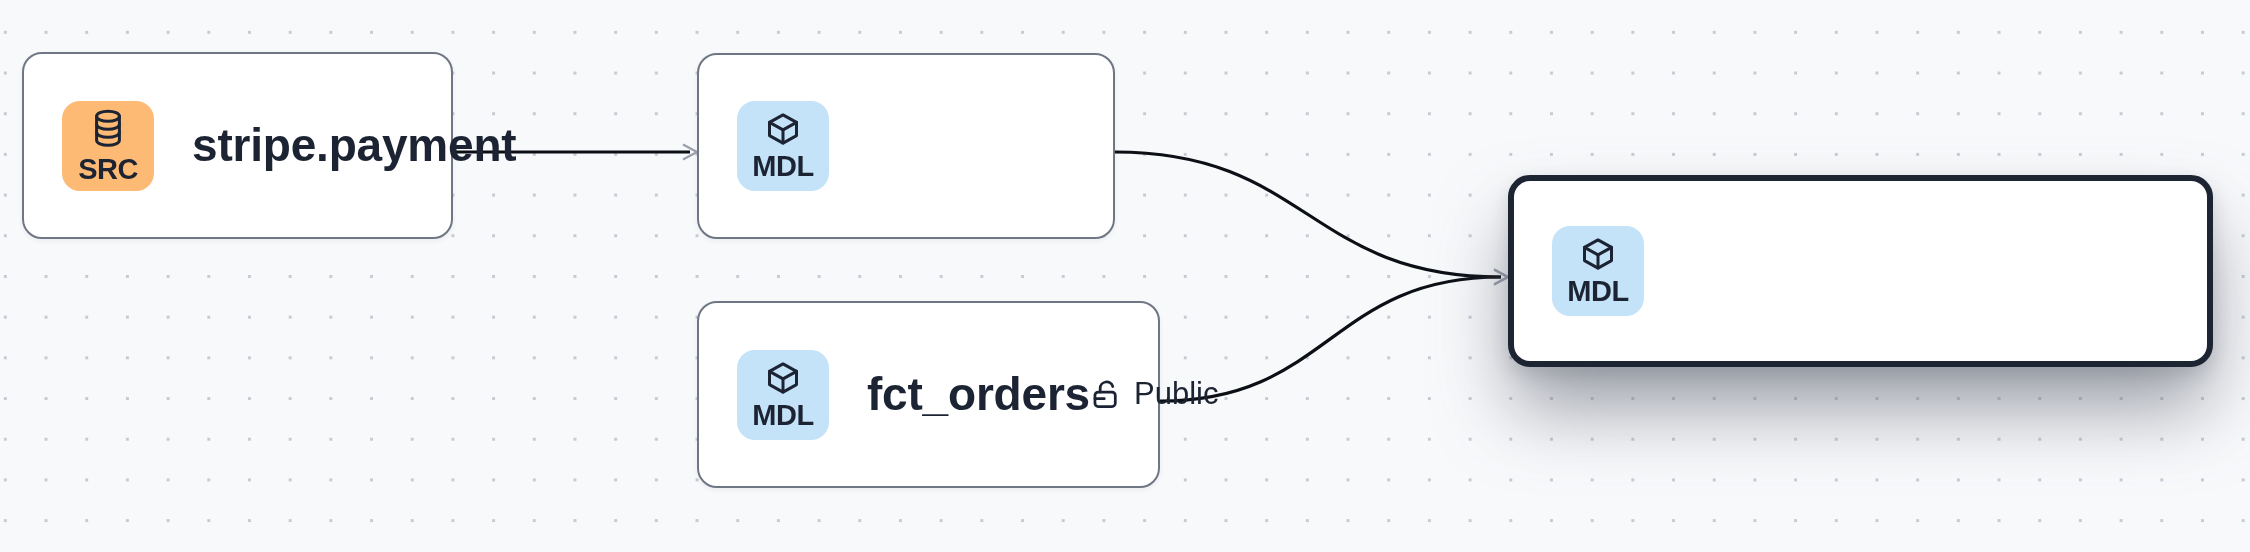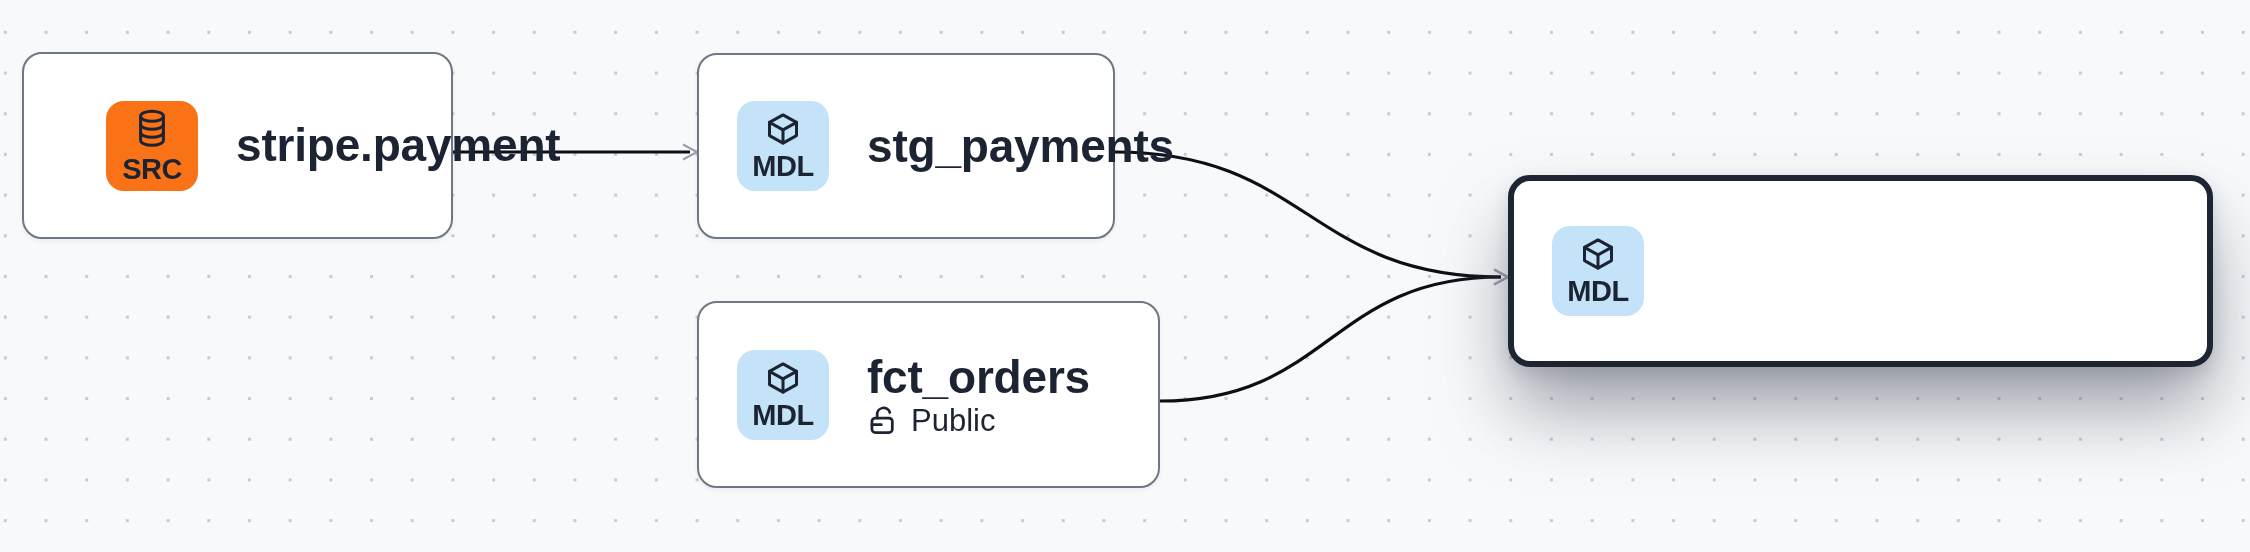--- a/index.html
+++ b/index.html
@@ -29,21 +29,21 @@
     border: 6px solid #1d2533; border-radius: 22px;
     box-shadow: 0 45px 75px -5px rgba(90,95,108,0.60), 0 8px 18px rgba(40,45,60,0.15);
   }
   .badge {
     width: 92px; height: 90px; border-radius: 18px; flex: none;
     display: flex; flex-direction: column; align-items: center; justify-content: center;
     gap: 5px; color: #1c2434;
   }
   .badge-label { font-size: 29px; font-weight: 600; letter-spacing: -0.5px; line-height: 1; }
   .title { font-size: 46px; font-weight: 600; color: #1c2434; letter-spacing: -0.2px; white-space: nowrap; line-height: 1.15; }
-  .text-col { display: flex; flex-direction: column; }
+  .text-col { display: flex; flex-direction: row; }
   .meta { display: flex; align-items: center; gap: 11px; color: #1c2434; text-align: right; }
   .meta-label { font-size: 31px; font-weight: 500; line-height: 1.1; }
   .icon { flex: none; display: block; }
 </style>
 </head>
 <body>
 
 <div class="canvas">
 
   <svg class="edges" xmlns="http://www.w3.org/2000/svg">
@@ -51,42 +51,41 @@
       <marker id="arrowhead" markerUnits="userSpaceOnUse" markerWidth="34" markerHeight="34" viewBox="-17 -17 34 34" refX="-7" refY="0" orient="auto">
         <path d="M-13,-7 L0,0 L-13,7" fill="none" stroke="#99a0ab" stroke-width="2.2" stroke-linecap="square" stroke-linejoin="miter"></path>
       </marker>
     </defs>
     <path class="edge" d="M 453 152 L 690 152" marker-end="url(#arrowhead)"></path>
     <path class="edge" d="M 1115 152 C 1308 152, 1308 277, 1501 277" marker-end="url(#arrowhead)"></path>
     <path class="edge" d="M 1160 401 C 1330 401, 1330 277, 1501 277" marker-end="url(#arrowhead)"></path>
   </svg>
 
   <div class="node" style="left:22px; top:52px; width:431px; height:187px">
-    <div class="badge" style="background-color: #f97316; margin-left: 44px;">
+    <div class="badge" style="background-color: #fdba74;">
       <svg class="icon" width="36" height="42" viewBox="0 0 24 28" fill="none" stroke="#1c2434" stroke-width="2" stroke-linecap="round" stroke-linejoin="round">
         <ellipse cx="12" cy="5.5" rx="7.6" ry="3.4"></ellipse>
         <path d="M4.4 5.5 V21.5 c0 1.9 3.4 3.4 7.6 3.4 s7.6 -1.5 7.6 -3.4 V5.5"></path>
         <path d="M4.4 10.8 c0 1.9 3.4 3.4 7.6 3.4 s7.6 -1.5 7.6 -3.4"></path>
         <path d="M4.4 16.1 c0 1.9 3.4 3.4 7.6 3.4 s7.6 -1.5 7.6 -3.4"></path>
       </svg>
       <span class="badge-label">SRC</span>
     </div>
     <span class="title">stripe.payment</span>
   </div>
 
   <div class="node" style="left:697px; top:53px; width:418px; height:186px">
     <div class="badge" style="background-color: rgb(196, 227, 248);">
       <svg class="icon" width="36" height="36" viewBox="0 0 24 24" fill="none" stroke="#1c2434" stroke-width="2" stroke-linecap="round" stroke-linejoin="round">
         <path d="M12 2.6 L21 7.6 V16.4 L12 21.4 L3 16.4 V7.6 Z"></path>
         <path d="M3 7.6 L12 12.6 L21 7.6"></path>
         <path d="M12 12.6 V21.4"></path>
       </svg>
       <span class="badge-label">MDL</span>
     </div>
-    <span class="title">stg_payments</span>
   </div>
 
   <div class="node" style="left:697px; top:301px; width:463px; height:187px">
     <div class="badge" style="background-color: rgb(196, 227, 248);">
       <svg class="icon" width="36" height="36" viewBox="0 0 24 24" fill="none" stroke="#1c2434" stroke-width="2" stroke-linecap="round" stroke-linejoin="round">
         <path d="M12 2.6 L21 7.6 V16.4 L12 21.4 L3 16.4 V7.6 Z"></path>
         <path d="M3 7.6 L12 12.6 L21 7.6"></path>
         <path d="M12 12.6 V21.4"></path>
       </svg>
       <span class="badge-label">MDL</span>

